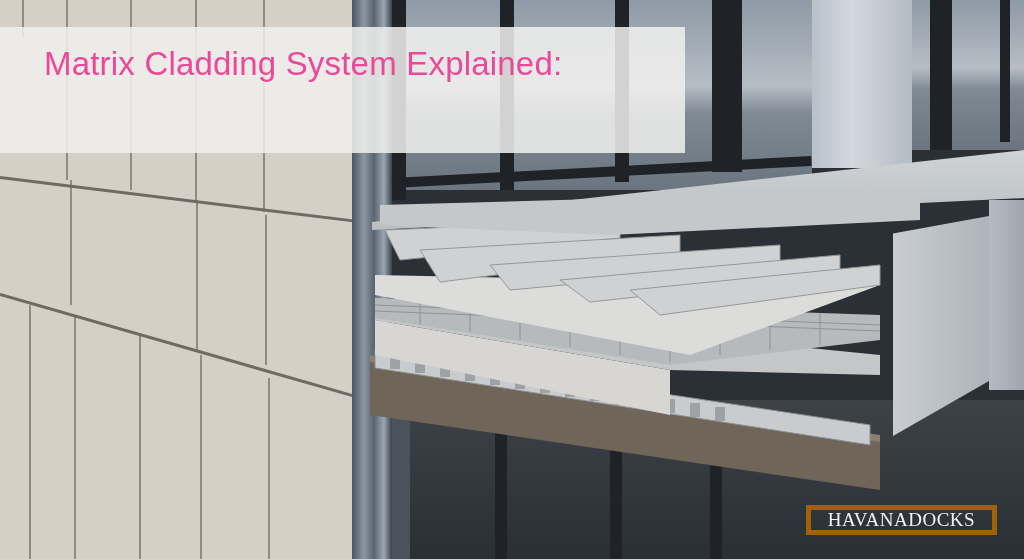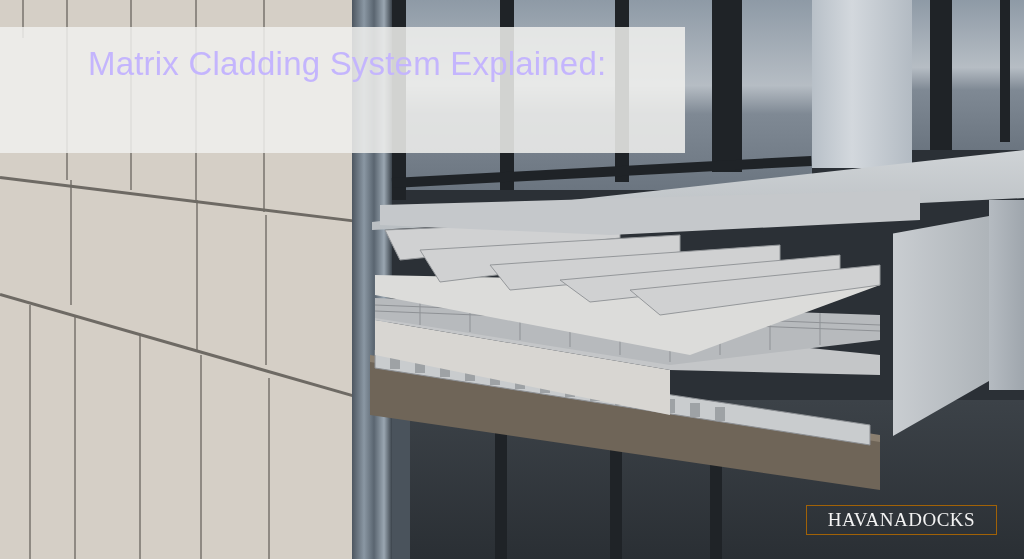--- a/index.html
+++ b/index.html
@@ -10,22 +10,22 @@
   .ledge{position:absolute;height:3px;background:#6e6a64;transform-origin:left center;}
   .mullion-strip{position:absolute;left:352px;top:0;width:40px;height:559px;background:linear-gradient(90deg,#4d5660,#8a97a3 30%,#5a6570 55%,#9aa6b1 80%,#3b434b);}
   .glass{position:absolute;background:linear-gradient(180deg,#8e9aa6 0%,#b6bdc4 45%,#7f8994 60%,#6b7580 100%);}
   .frame{position:absolute;background:#1f2327;}
   .pier{position:absolute;background:linear-gradient(90deg,#b8c0c8,#d3d8dd 40%,#b3bbc3);}
   .slab-top{position:absolute;background:linear-gradient(180deg,#cfd3d6,#b9bec2);}
   .assembly{position:absolute;left:360px;top:190px;width:560px;height:300px;}
   .end-panel{position:absolute;background:linear-gradient(90deg,#c9cdd1,#aeb4b9);}
   .lower-glass{position:absolute;background:linear-gradient(180deg,#3c4248,#2a2f34);}
   .title-banner{position:absolute;left:0;top:27px;width:685px;height:126px;background:rgba(240,240,238,0.86);}
-  .title-line{position:absolute;left:44px;font-family:"Liberation Sans","DejaVu Sans",sans-serif;font-size:33px;color:#c4b5fd;letter-spacing:0.2px;white-space:nowrap;line-height:1;margin-left:44px;}
-  .logo{position:absolute;left:806px;top:505px;width:191px;height:30px;border:1px solid #a16207;box-sizing:border-box;display:flex;align-items:center;justify-content:center;}
+  .title-line{position:absolute;left:44px;font-family:"Liberation Sans","DejaVu Sans",sans-serif;font-size:33px;color:#ec4899;letter-spacing:0.2px;white-space:nowrap;line-height:1;}
+  .logo{position:absolute;left:806px;top:505px;width:191px;height:30px;border:5px solid #a16207;box-sizing:border-box;display:flex;align-items:center;justify-content:center;}
   .logo span{font-family:"Liberation Serif","DejaVu Serif",serif;font-size:19px;color:#f2f2f2;letter-spacing:0.5px;}
 </style>
 </head>
 <body>
 
 <div class="scene">
 
   <div class="wall">
 
     <div class="panel-line" style="left:22px;top:0;height:38px;"></div>

